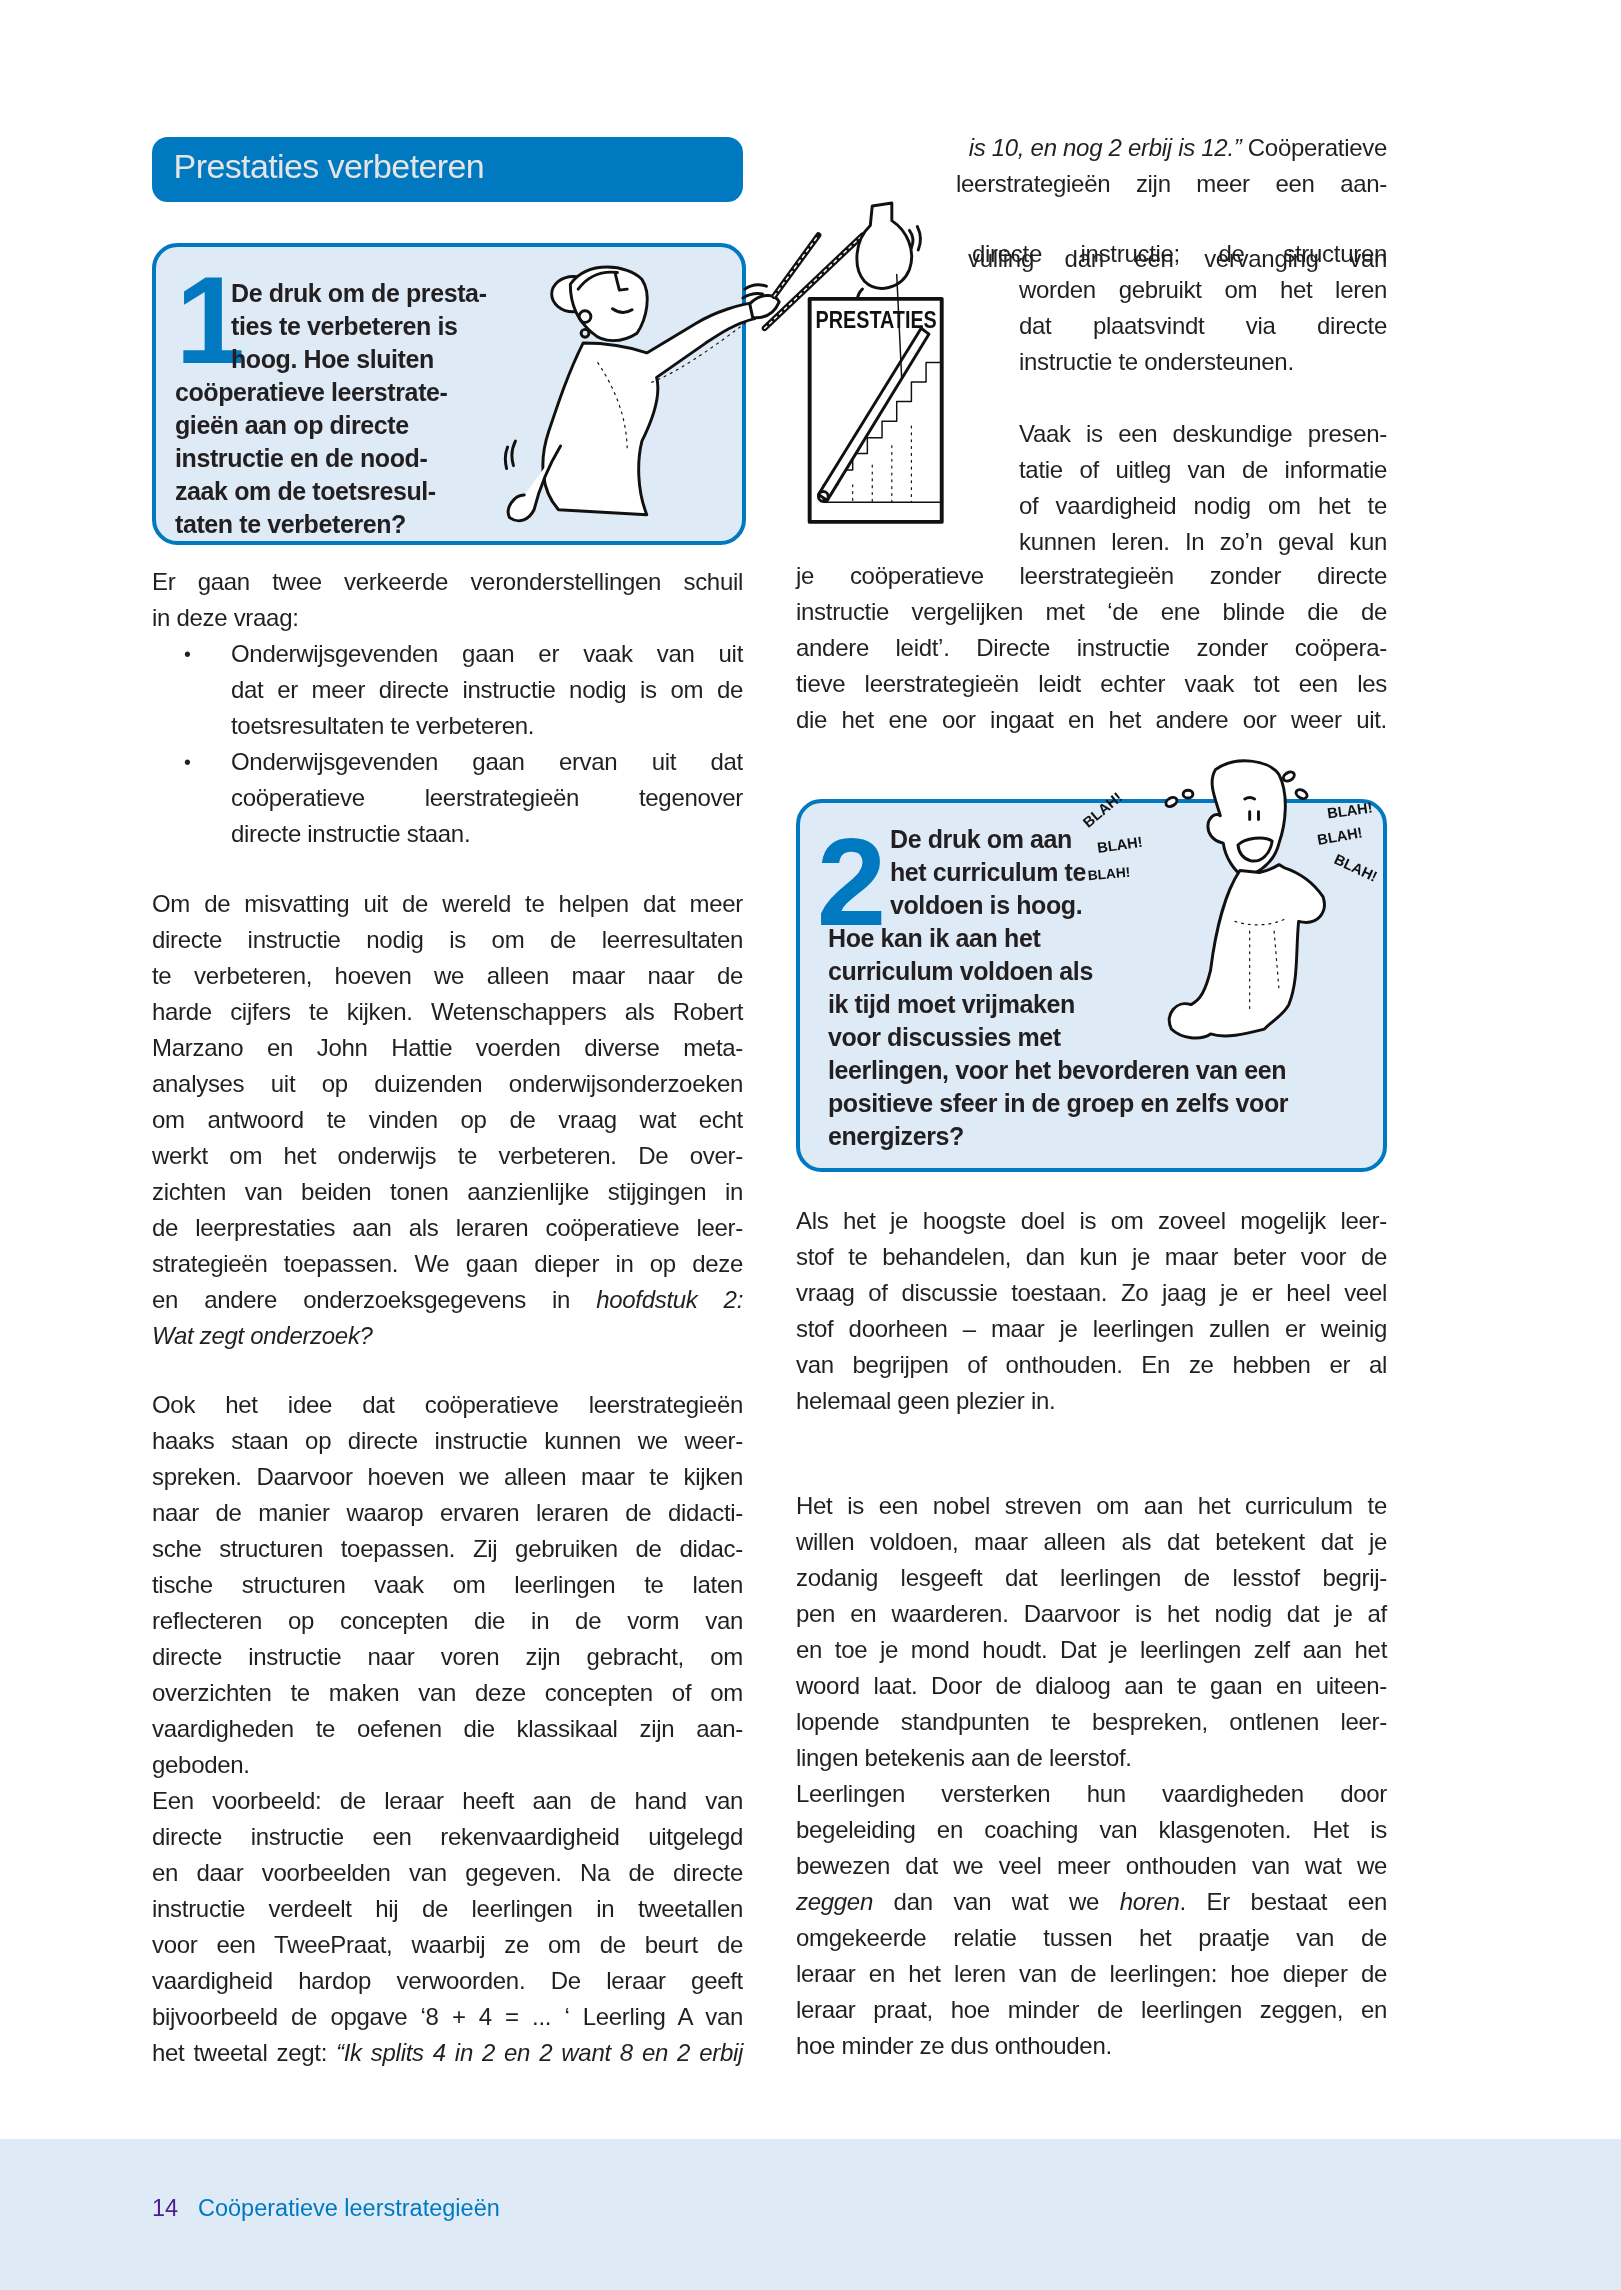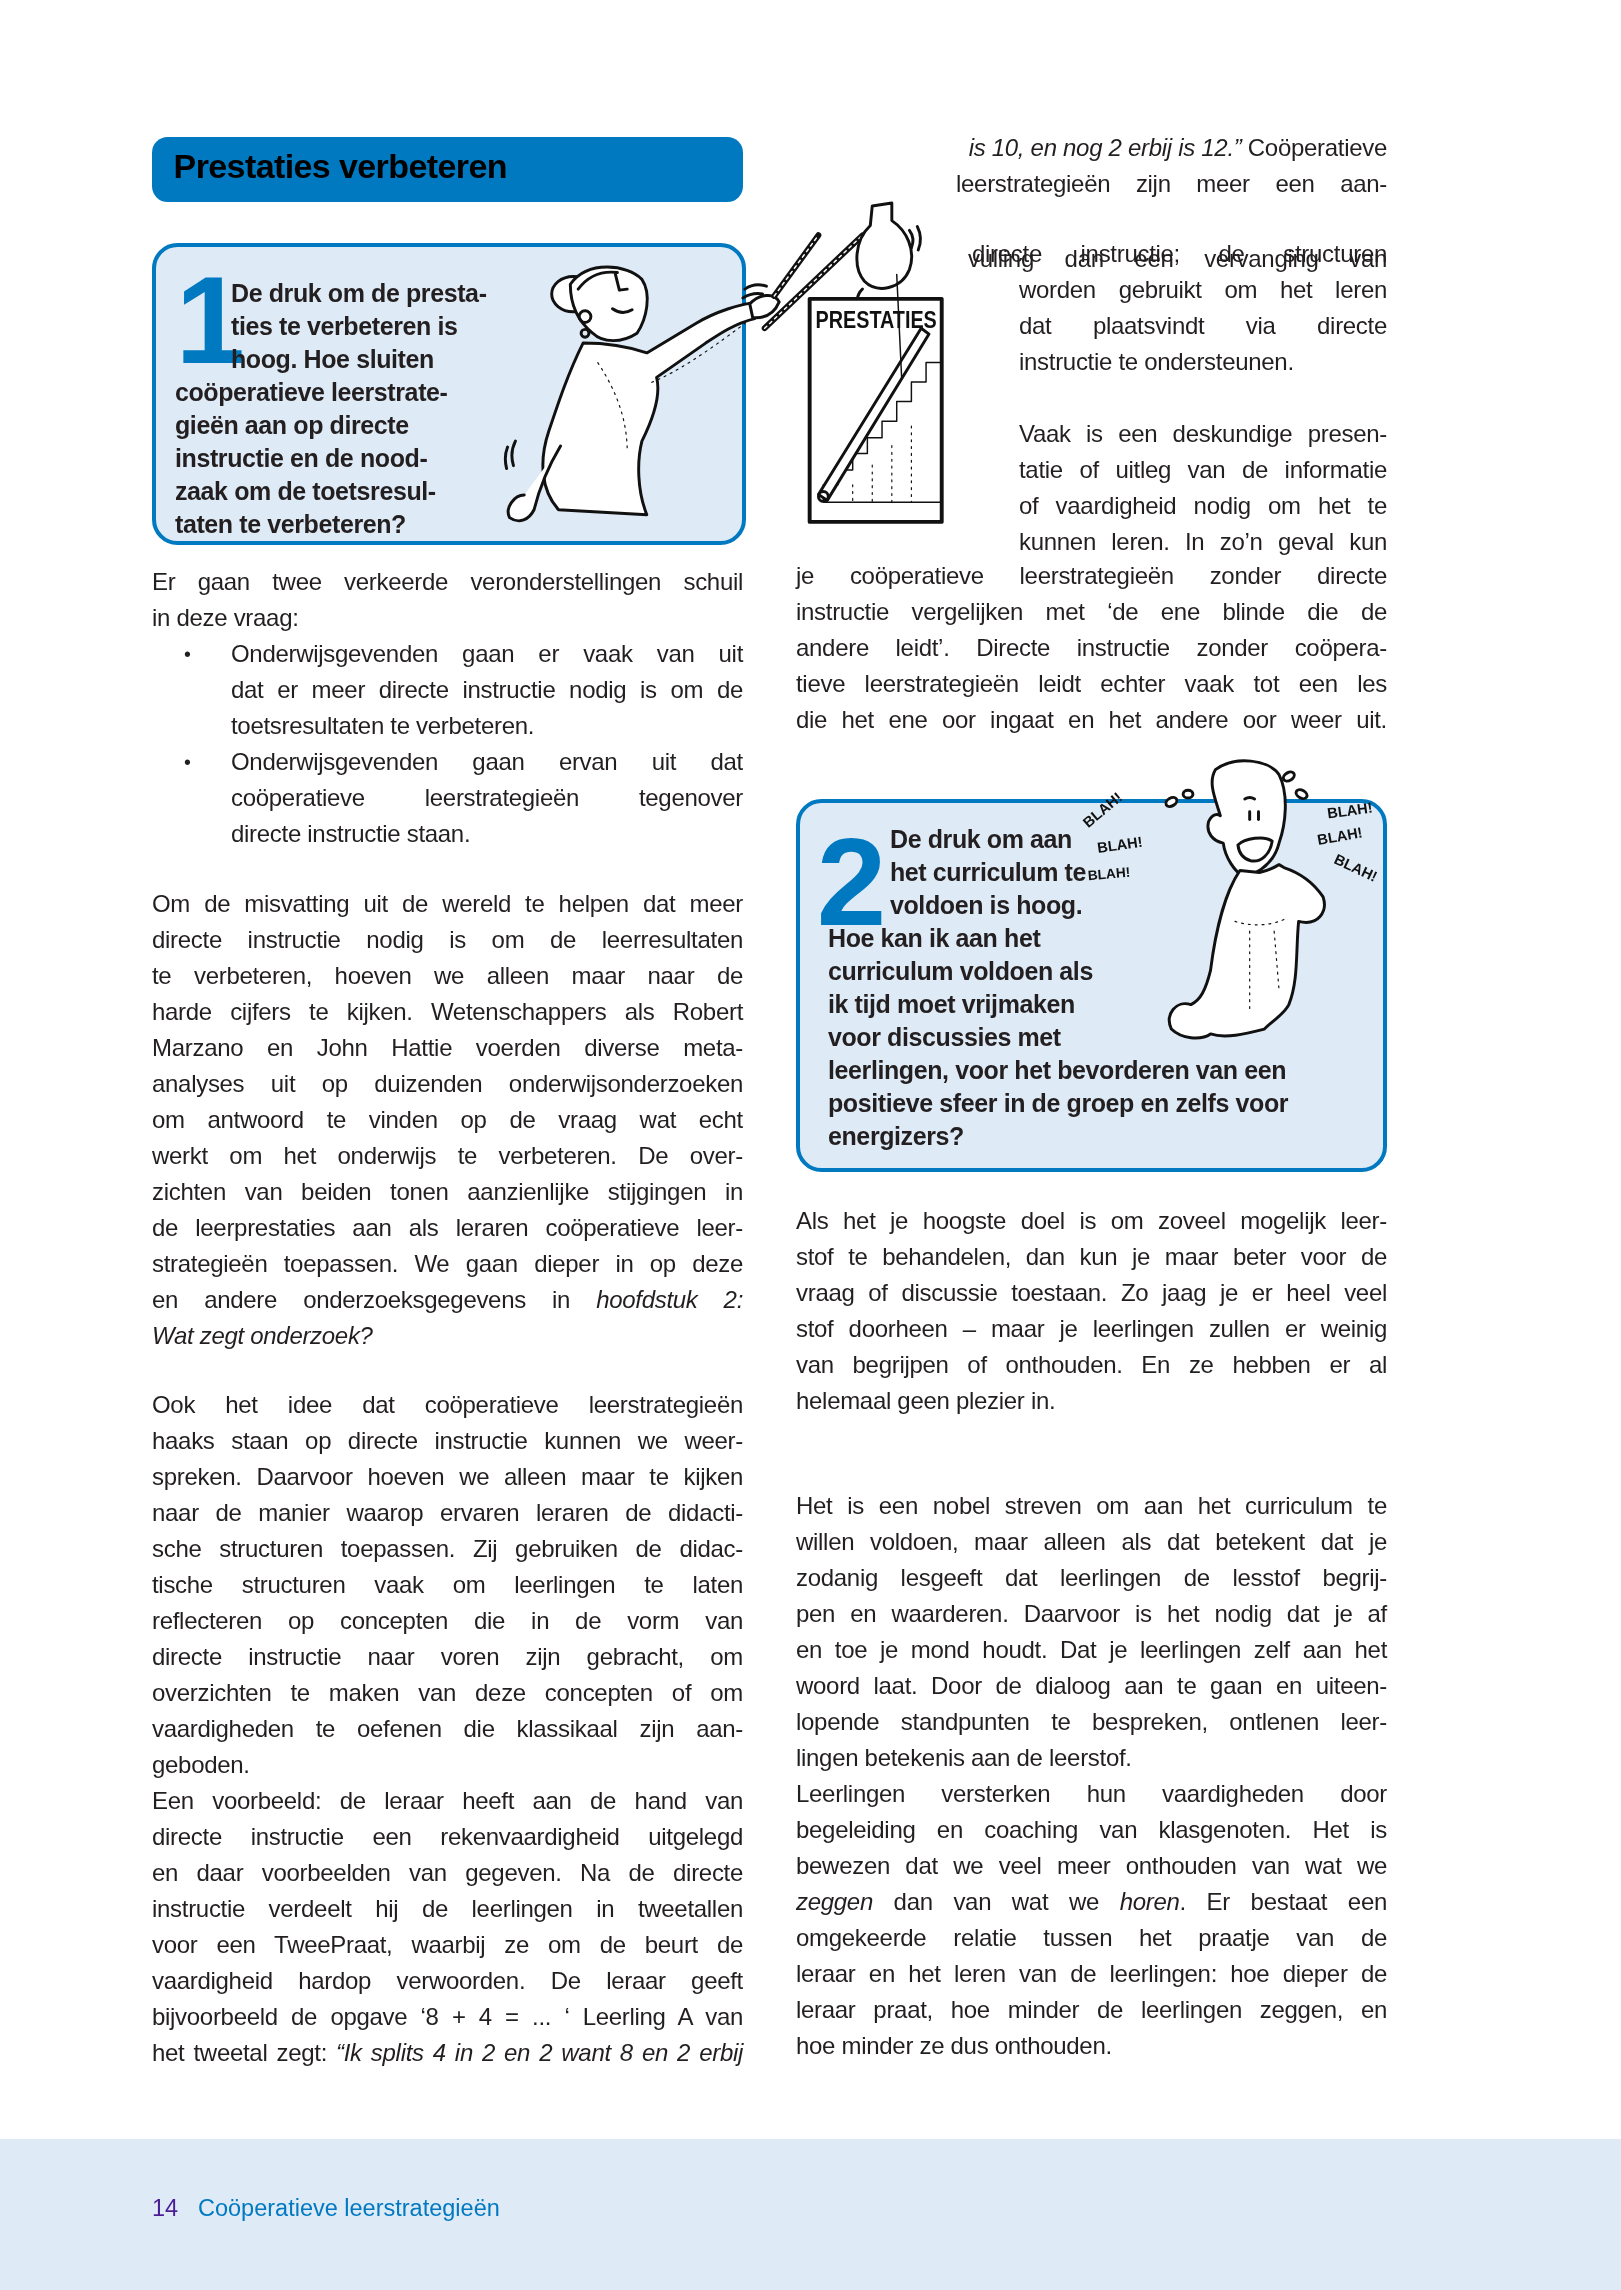--- a/index.html
+++ b/index.html
@@ -19,21 +19,21 @@
   .para .line.right { text-align-last: right; text-align: right; }
   i { font-style: italic; }
 
   
   #section-header {
     left: 152px; top: 137px; width: 591px; height: 65px;
     background: #0079c1; border-radius: 15.7px;
   }
   #section-header span {
     position: absolute; left: 21.6px; top: 9.8px;
-    color: #000000; font-weight: bold; font-size: 34px; letter-spacing: -0.6px;
+    color: #e5e5e5; font-weight: normal; font-size: 34px; letter-spacing: -0.6px;
   }
 
   
   .qbox {
     background: #deeaf6; border: 4.9px solid #0079c1; border-radius: 25.5px;
     box-sizing: border-box;
   }
   #qbox-1 { left: 152px; top: 243px; width: 594px; height: 302px; }
   #qbox-2 { left: 796px; top: 799px; width: 591px; height: 373px; }
   .qnum {

